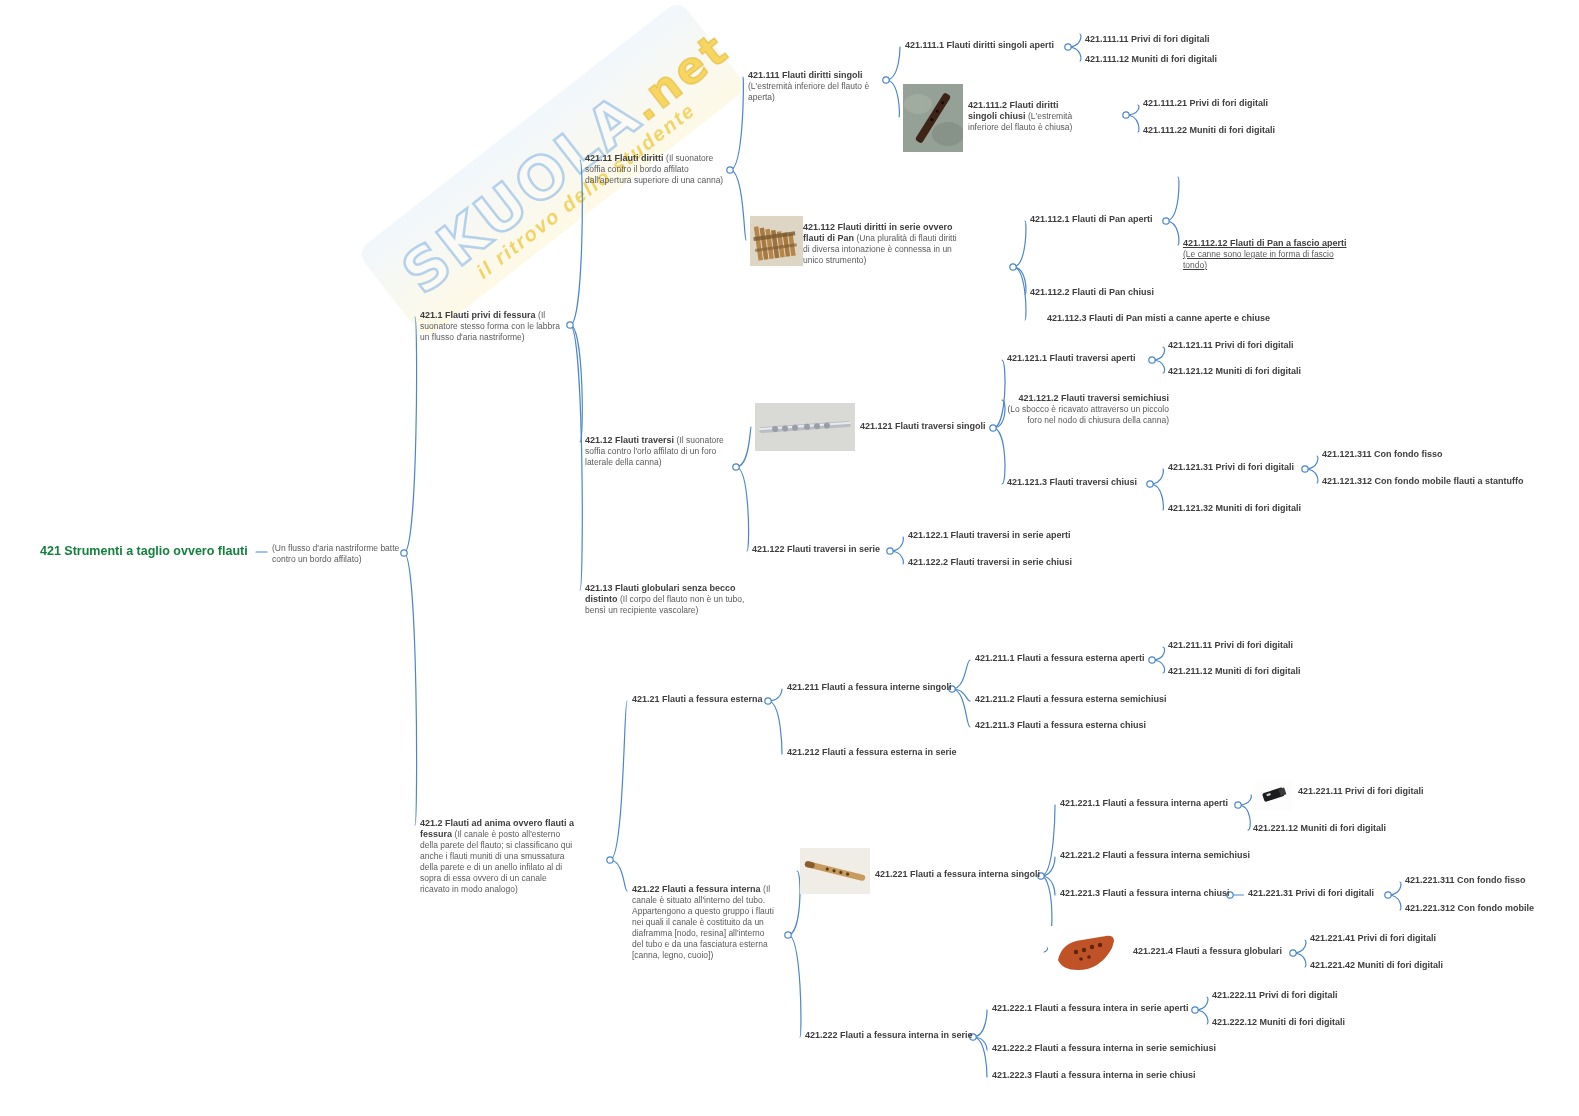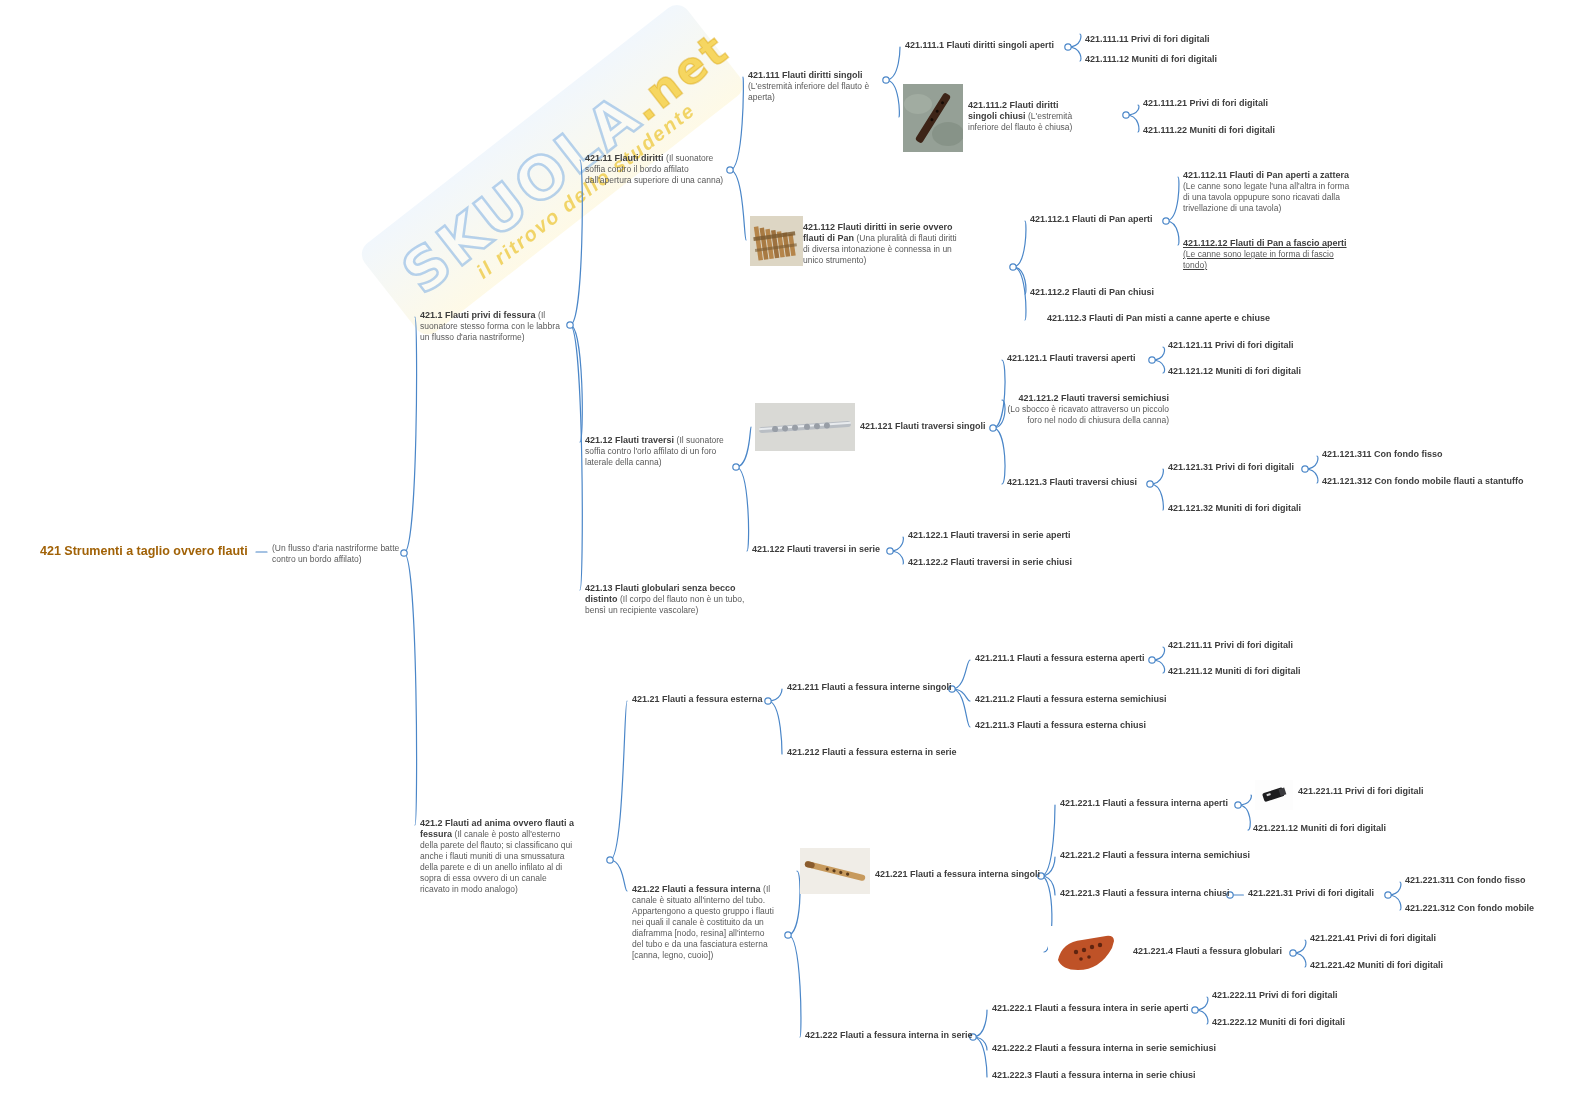--- a/index.html
+++ b/index.html
@@ -4,21 +4,21 @@
 <style>
   html,body{margin:0;padding:0;background:#ffffff}
   #stage{position:relative;width:1579px;height:1116px;background:#ffffff;overflow:hidden;
          font-family:"Liberation Sans","DejaVu Sans",sans-serif}
   #connectors{position:absolute;left:0;top:0;width:100%;height:100%;z-index:1}
   .node{position:absolute;z-index:2;font-size:9px;line-height:11px;color:#3d3d3d}
   .node .lbl{font-weight:bold;color:#3d3d3d}
   .node .note{font-weight:normal;color:#5a5a5a;font-size:8.5px}
   .node.nw{white-space:nowrap}
   .node.root{font-size:12.5px;line-height:15px}
-  .node.root .lbl{color:#a16207}
+  .node.root .lbl{color:#15803d}
   .img-box{position:absolute;z-index:2}
   .img-box svg{display:block;width:100%;height:100%}
   .watermark{position:absolute;left:415px;top:245px;z-index:0;transform:rotate(-38deg);
              transform-origin:0 50%;pointer-events:none}
   .wm-band{position:absolute;left:-25px;top:-22px;width:410px;height:112px;
            background:linear-gradient(180deg,rgba(120,175,230,0.10),rgba(250,225,120,0.18));
            border-radius:14px}
   .wm-main{position:relative;font-size:58px;font-weight:bold;letter-spacing:3px;
            color:rgba(255,255,255,0.30);-webkit-text-stroke:2.5px rgba(125,175,225,0.55);
            font-family:"DejaVu Sans",sans-serif}
@@ -128,21 +128,20 @@
     <div class="node" style="left: 585px; top: 153px; width: 150px;"><span class="lbl">421.11 Flauti diritti</span> <span class="note">(Il suonatore soffia contro il bordo affilato dall'apertura superiore di una canna)</span></div>
     <div class="node" style="left: 748px; top: 70px; width: 135px;"><span class="lbl">421.111 Flauti diritti singoli</span> <span class="note">(L'estremità inferiore del flauto è aperta)</span></div>
     <div class="node nw" style="left: 905px; top: 40px; width: 170px;"><span class="lbl">421.111.1 Flauti diritti singoli aperti</span></div>
     <div class="node nw" style="left: 1085px; top: 34px; width: 160px;"><span class="lbl">421.111.11 Privi di fori digitali</span></div>
     <div class="node nw" style="left: 1085px; top: 54px; width: 170px;"><span class="lbl">421.111.12 Muniti di fori digitali</span></div>
     <div class="node" style="left: 968px; top: 100px; width: 108px;"><span class="lbl">421.111.2 Flauti diritti singoli chiusi</span> <span class="note">(L'estremità inferiore del flauto è chiusa)</span></div>
     <div class="node nw" style="left: 1143px; top: 98px; width: 160px;"><span class="lbl">421.111.21 Privi di fori digitali</span></div>
     <div class="node nw" style="left: 1143px; top: 125px; width: 170px;"><span class="lbl">421.111.22 Muniti di fori digitali</span></div>
     <div class="node" style="left: 803px; top: 222px; width: 155px;"><span class="lbl">421.112 Flauti diritti in serie ovvero flauti di Pan</span> <span class="note">(Una pluralità di flauti diritti di diversa intonazione è connessa in un unico strumento)</span></div>
     <div class="node nw" style="left: 1030px; top: 214px; width: 160px;"><span class="lbl">421.112.1 Flauti di Pan aperti</span></div>
-    <div class="node" style="left: 1183px; top: 170px; width: 168px;"><span class="lbl">421.112.11 Flauti di Pan aperti a zattera</span> <span class="note">(Le canne sono legate l'una all'altra in forma di una tavola oppupure sono ricavati dalla trivellazione di una tavola)</span></div>
     <div class="node" style="left: 1183px; top: 238px; width: 168px; text-decoration: underline;"><span class="lbl">421.112.12 Flauti di Pan a fascio aperti</span> <span class="note">(Le canne sono legate in forma di fascio tondo)</span></div>
     <div class="node nw" style="left: 1030px; top: 287px; width: 170px;"><span class="lbl">421.112.2 Flauti di Pan chiusi</span></div>
     <div class="node nw" style="left: 1030px; top: 313px; width: 240px; margin-left: 17px;"><span class="lbl">421.112.3 Flauti di Pan misti a canne aperte e chiuse</span></div>
     <div class="node" style="left: 585px; top: 435px; width: 142px;"><span class="lbl">421.12 Flauti traversi</span> <span class="note">(Il suonatore soffia contro l'orlo affilato di un foro laterale della canna)</span></div>
     <div class="node nw" style="left: 860px; top: 421px; width: 170px;"><span class="lbl">421.121 Flauti traversi singoli</span></div>
     <div class="node nw" style="left: 1007px; top: 353px; width: 160px;"><span class="lbl">421.121.1 Flauti traversi aperti</span></div>
     <div class="node nw" style="left: 1168px; top: 340px; width: 160px;"><span class="lbl">421.121.11 Privi di fori digitali</span></div>
     <div class="node nw" style="left: 1168px; top: 366px; width: 170px;"><span class="lbl">421.121.12 Muniti di fori digitali</span></div>
     <div class="node" style="left: 1007px; top: 393px; width: 162px; text-align: right;"><span class="lbl">421.121.2 Flauti traversi semichiusi</span> <span class="note">(Lo sbocco è ricavato attraverso un piccolo foro nel nodo di chiusura della canna)</span></div>
     <div class="node nw" style="left: 1007px; top: 477px; width: 160px;"><span class="lbl">421.121.3 Flauti traversi chiusi</span></div>

